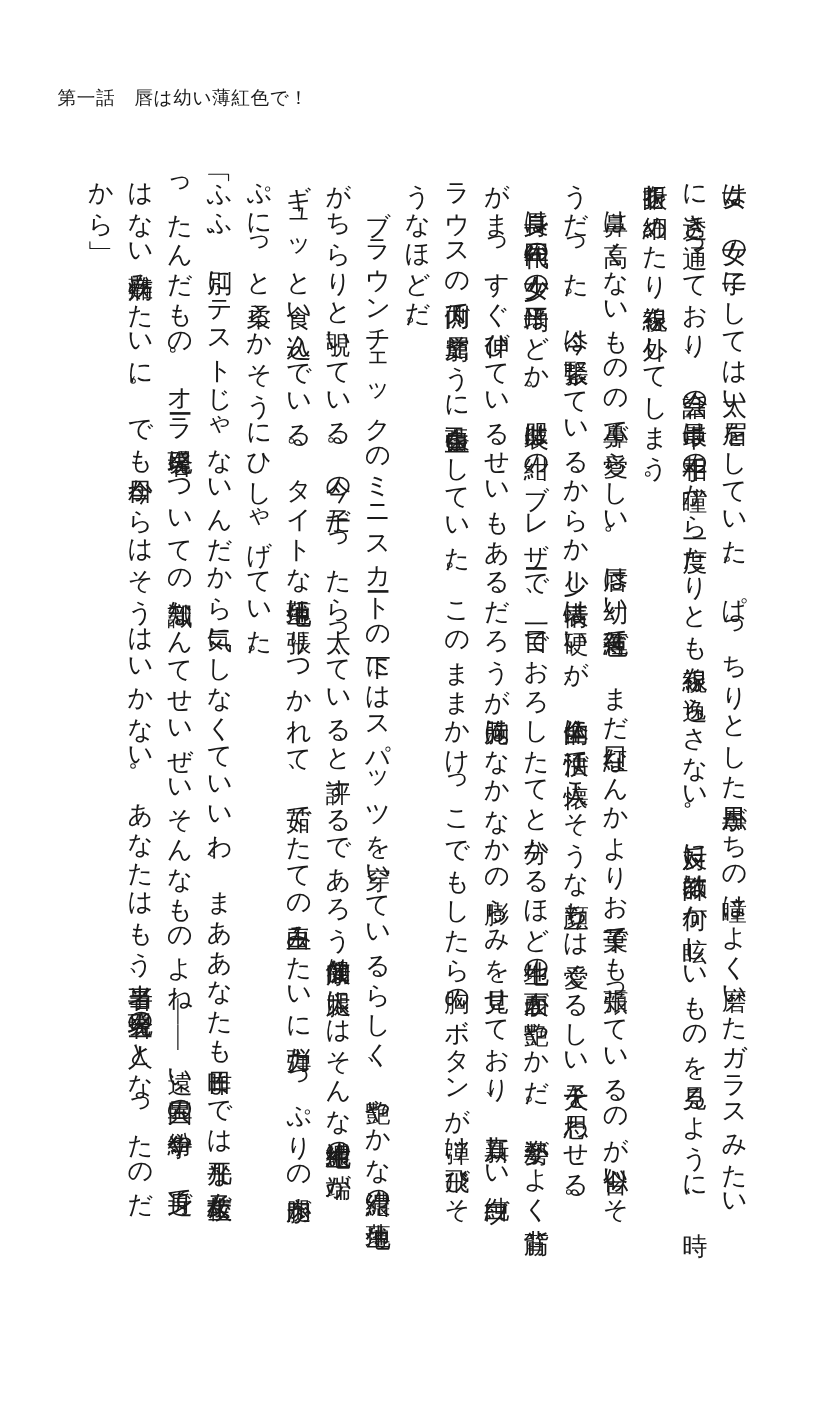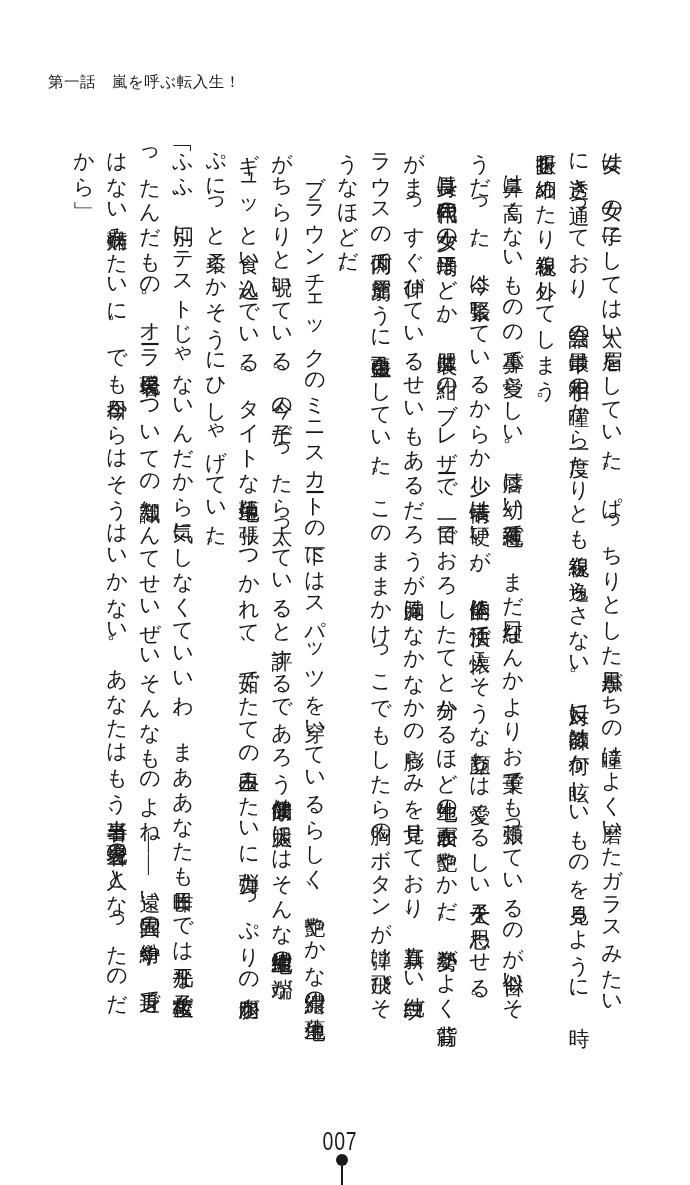--- a/index.html
+++ b/index.html
@@ -83,29 +83,24 @@
     width: 1.5px;
     height: 19px;
     background: var(--ink, #1a1a1a);
   }
 </style>
 </head>
 <body>
 
 <div class="page" style="--ink: #1a1a1a; --paper: #ffffff;">
 
-  <div class="chapter-header">第一話　嵐を呼ぶ転入生！</div>
+  <div class="chapter-header">第一話　唇は幼い薄紅色で！</div>
 
   <div class="body-text">
     <p>女は、女の子にしては太い眉をしていた。ぱっちりとした黒目がちの瞳はよく磨いたガラスみたいに透き通っており、会話の最中は相手の瞳から一度たりとも視線を逸らさない。反対に教師は何か眩しいものを見るように、時折眼を細めたり視線を外してしまう。</p>
     <p class="indent">鼻は高くないものの小鼻で愛らしい。唇は幼い薄紅色で、まだ口紅なんかよりお菓子でも頬張っているのが似合いそうだった。今は緊張しているからか少し表情は硬いが、全体的に快活で人懐こそうな顔立ちは愛くるしい子犬を思わせる。</p>
     <p class="indent">身長は同年代の少女の平均ほどか。服装は紺のブレザーで、一目でおろしたてと分かるほど生地の表面が艶やかだ。姿勢がよく背筋がまっすぐ伸びているせいもあるだろうが胸元はなかなかの膨らみを見せており、真新しい純白ブラウスの内側で窮屈そうに自己主張をしていた。このままかけっこでもしたら胸のボタンが弾け飛びそうなほどだ。</p>
     <p class="indent">ブラウンチェックのミニスカートの下にはスパッツを穿いているらしく、艶やかな濃紺の薄生地がちらりと覗いている。今の子だったら太っていると評するであろう健康的な太腿にはそんな濃紺生地の端がギュッと食い込んでいる。タイトな薄生地に張りつかれて、茹でたての白玉みたいに弾力たっぷりの腿肉がぷにっと柔らかそうにひしゃげていた。</p>
     <p>「ふふ、別にテストじゃないんだから気にしなくていいわ。まああなたも昨日までは平凡な女子校生だったんだもの。オーラ発現者についての知識なんてせいぜいそんなものよね——遠い異国の紛争や、身近ではない難病みたいに。でも今日からはそうはいかない。あなたはもう当事者、発現者の一人となったのだから」</p>
   </div>
 
-  <div class="page-footer">
-    <div class="page-number">007</div>
-    <div class="marker-dot"></div>
-    <div class="marker-line"></div>
-  </div>
 
 </div>
 
 </body></html>

